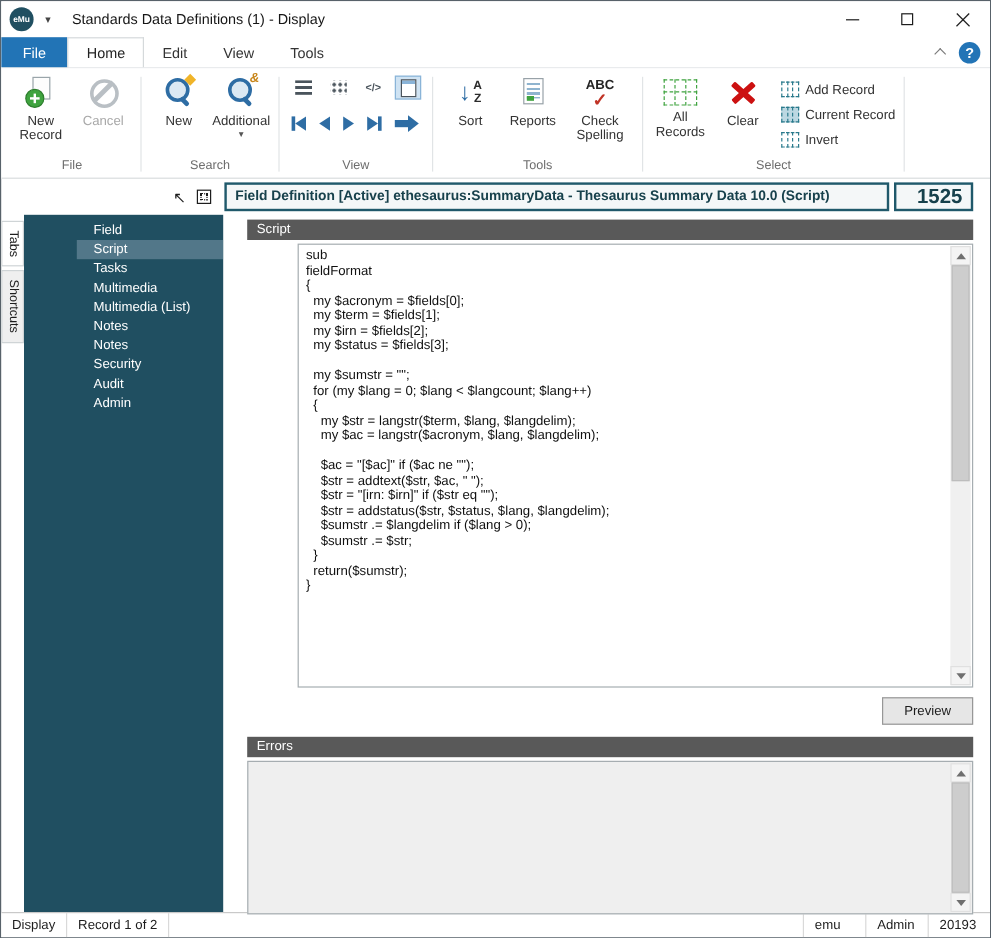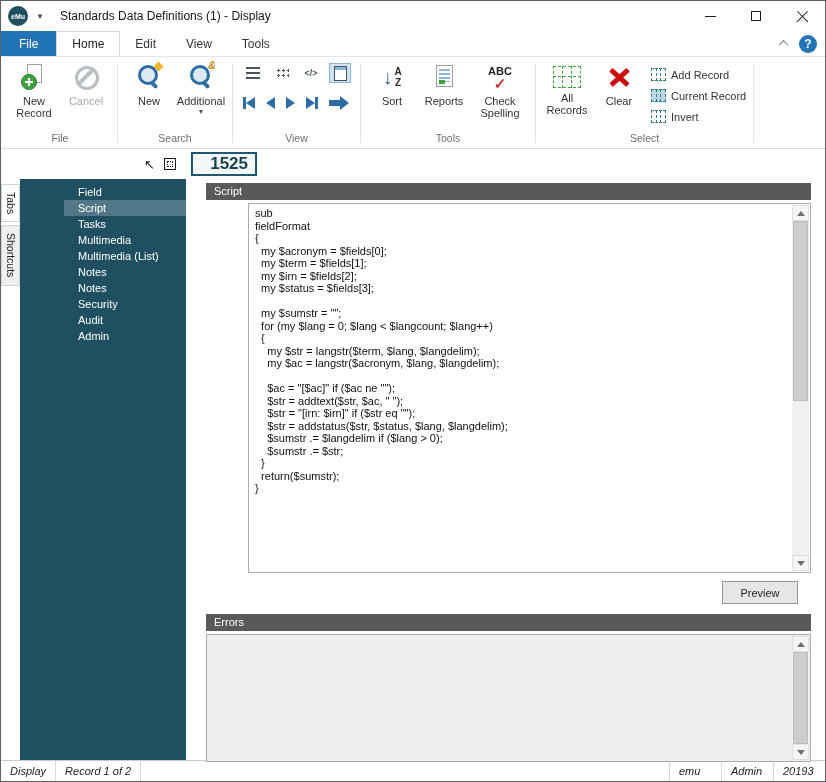--- a/index.html
+++ b/index.html
@@ -158,29 +158,29 @@
              display:flex; flex-direction:column; }
   .scroll-btn { height:16px; flex:0 0 auto; display:flex; align-items:center; justify-content:center;
                 background:#f4f4f4; border:1px solid #e0e0e0; }
   .tri-up-sm { width:0; height:0; border-left:4px solid transparent; border-right:4px solid transparent;
                border-bottom:5px solid #6f6f6f; }
   .tri-down-sm { width:0; height:0; border-left:4px solid transparent; border-right:4px solid transparent;
                  border-top:5px solid #6f6f6f; }
   .scroll-track { flex:1; position:relative; }
   .scroll-thumb { position:absolute; left:1px; right:1px; background:#cdcdcd; border:1px solid #bdbdbd; }
 
-  .preview-row { display:flex; justify-content:flex-end; margin:8px 13px 10px; flex:0 0 auto; }
+  .preview-row { display:flex; justify-content:flex-end; margin:8px 0 10px; flex:0 0 auto; }
   .btn-preview { width:76px; height:23px; background:#e6e6e6; border:1px solid #979797; font-size:11px;
                  color:#1d1d1d; font-family:inherit; cursor:default; }
 
   .errors-box { position:relative; height:128px; border:1px solid #a6adb1; background:#efefef; flex:0 0 auto; }
 
   
   .statusbar { height:21px; border-top:1px solid #c9c9c9; display:flex; align-items:stretch;
-               font-size:11px; color:#1d1d1d; flex:0 0 auto; background:#fff;font-style:italic; }
+               font-size:11px; color:#1d1d1d; flex:0 0 auto; background:#fff; }
   .scell { display:flex; align-items:center; padding:0 9px; border-right:1px solid #d9d9d9; white-space:nowrap; }
   .sfill { flex:1; }
   .scell.right { border-right:none; border-left:1px solid #d9d9d9; min-width:52px; justify-content:flex-start; }
 </style>
 </head>
 <body>
 
 <div class="window">
 
   <div class="titlebar">
@@ -353,20 +353,23 @@
       <div class="rgroup-label">Select</div>
     </div>
     <div class="rdivider"></div>
   </div>
 
   <div class="record-row">
     <div class="record-tools">
       <span class="pointer-glyph">↖</span>
       <span class="expand-glyph"></span>
     </div>
+    <div class="record-title-box">
+      <span>Field Definition [Active] ethesaurus:SummaryData - Thesaurus Summary Data 10.0 (Script)</span>
+    </div>
     <div class="record-count-box">1525</div>
   </div>
 
   <div class="main">
 
     <div class="vtabs">
       <div class="vtab active">Tabs</div>
       <div class="vtab">Shortcuts</div>
     </div>
 

